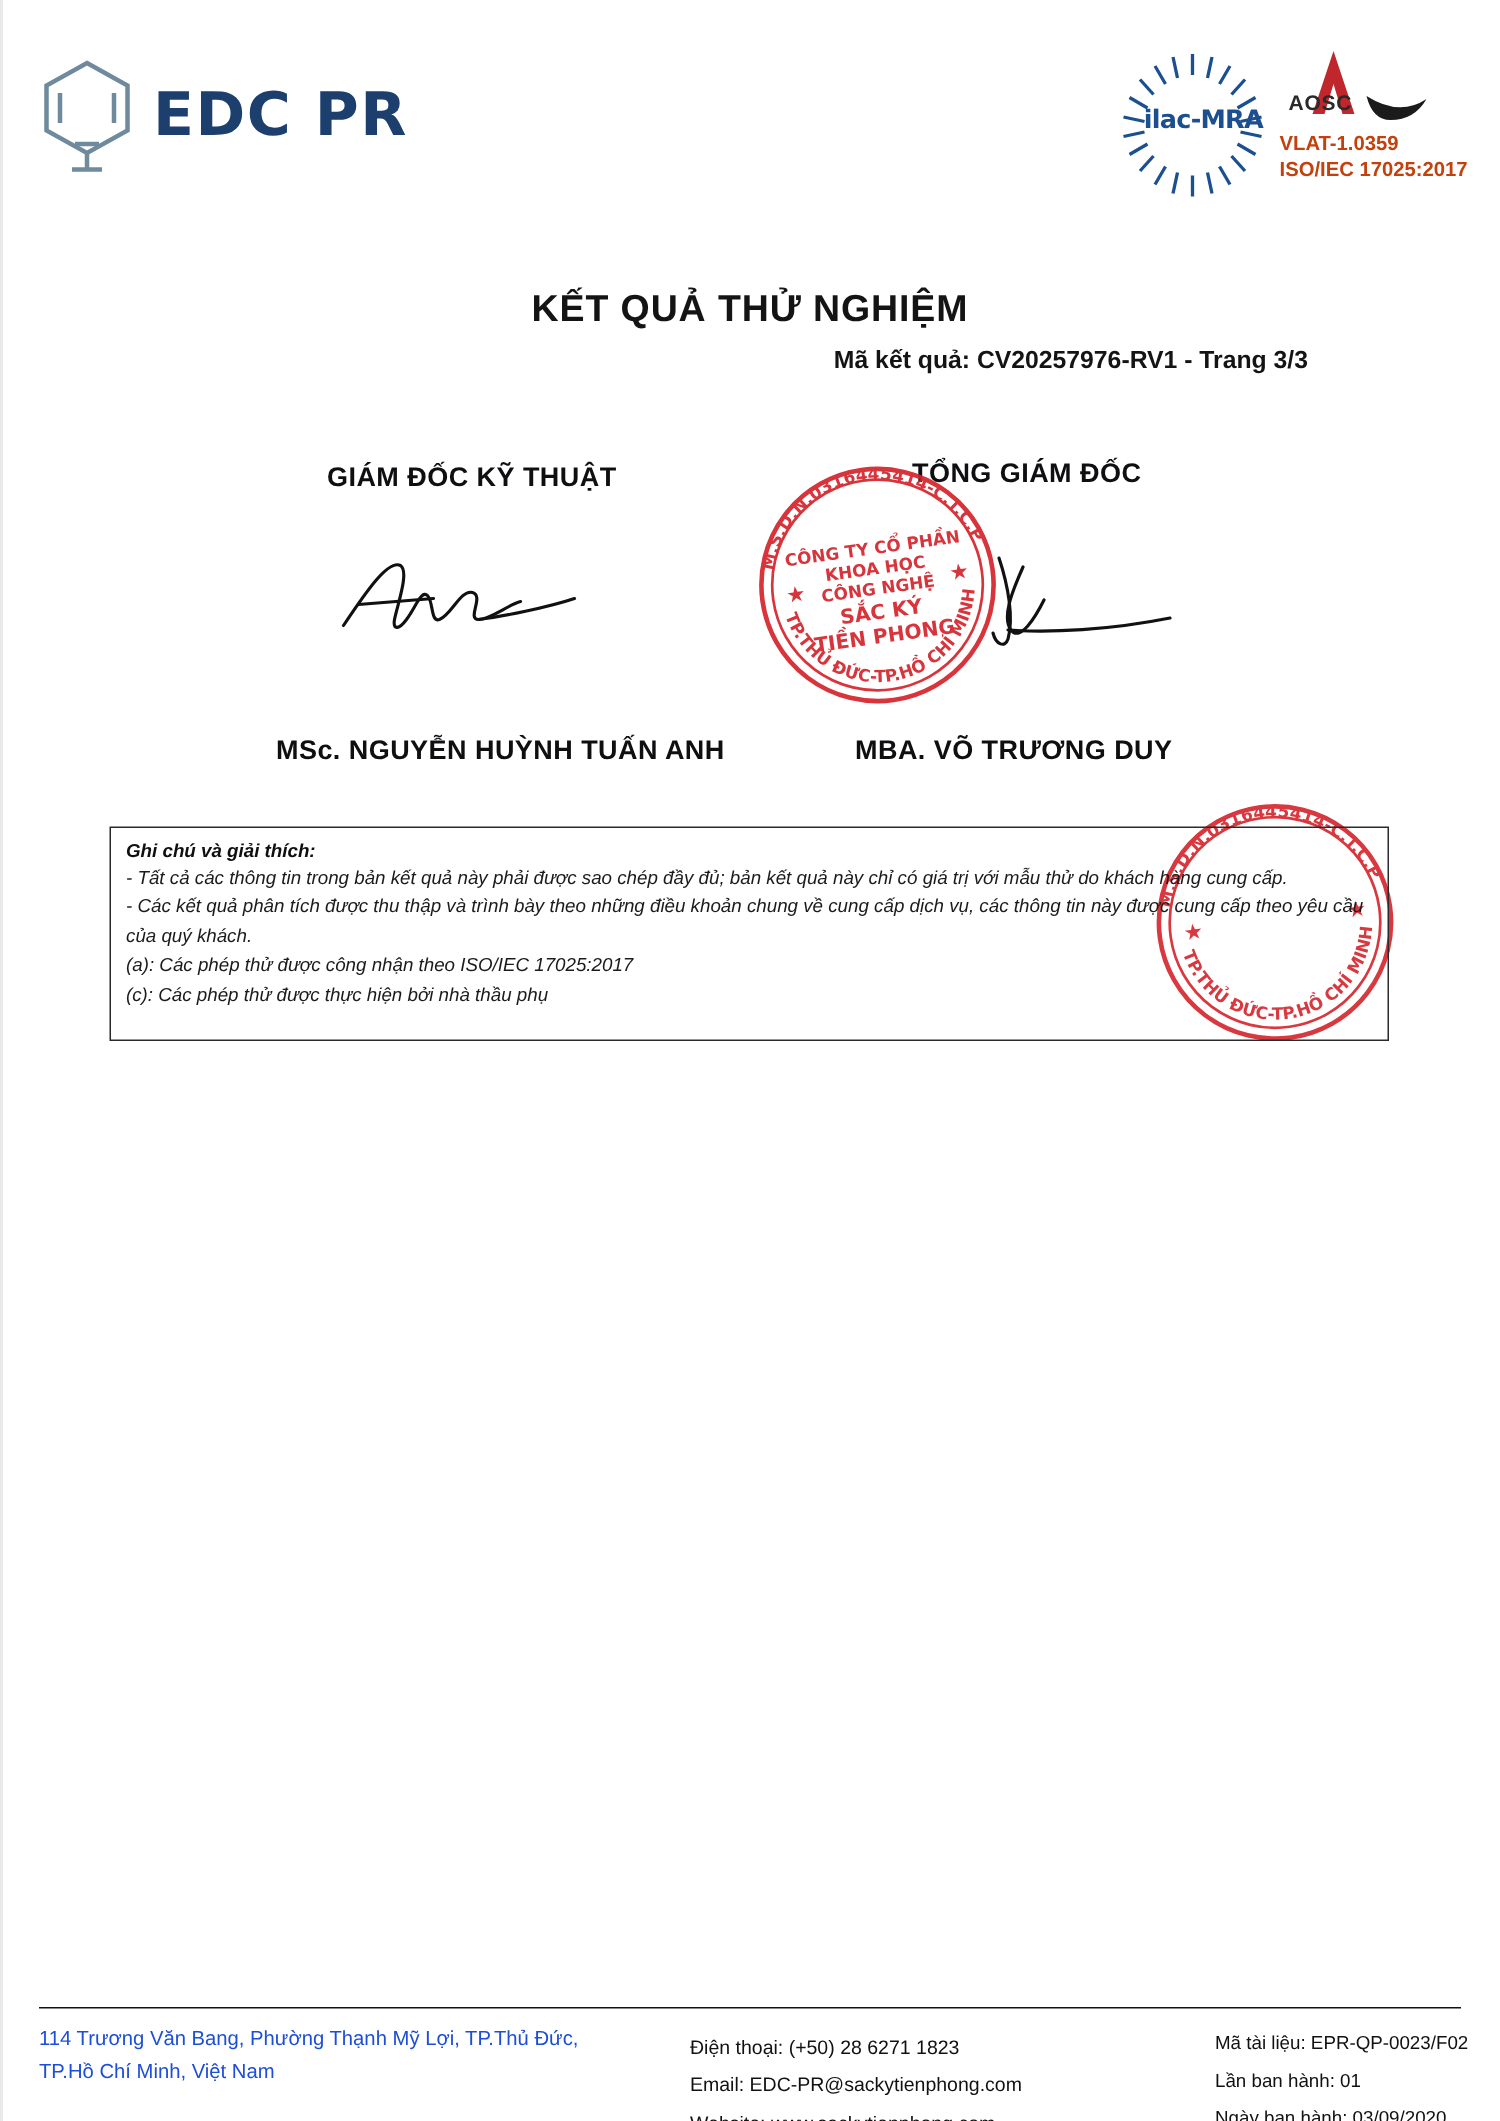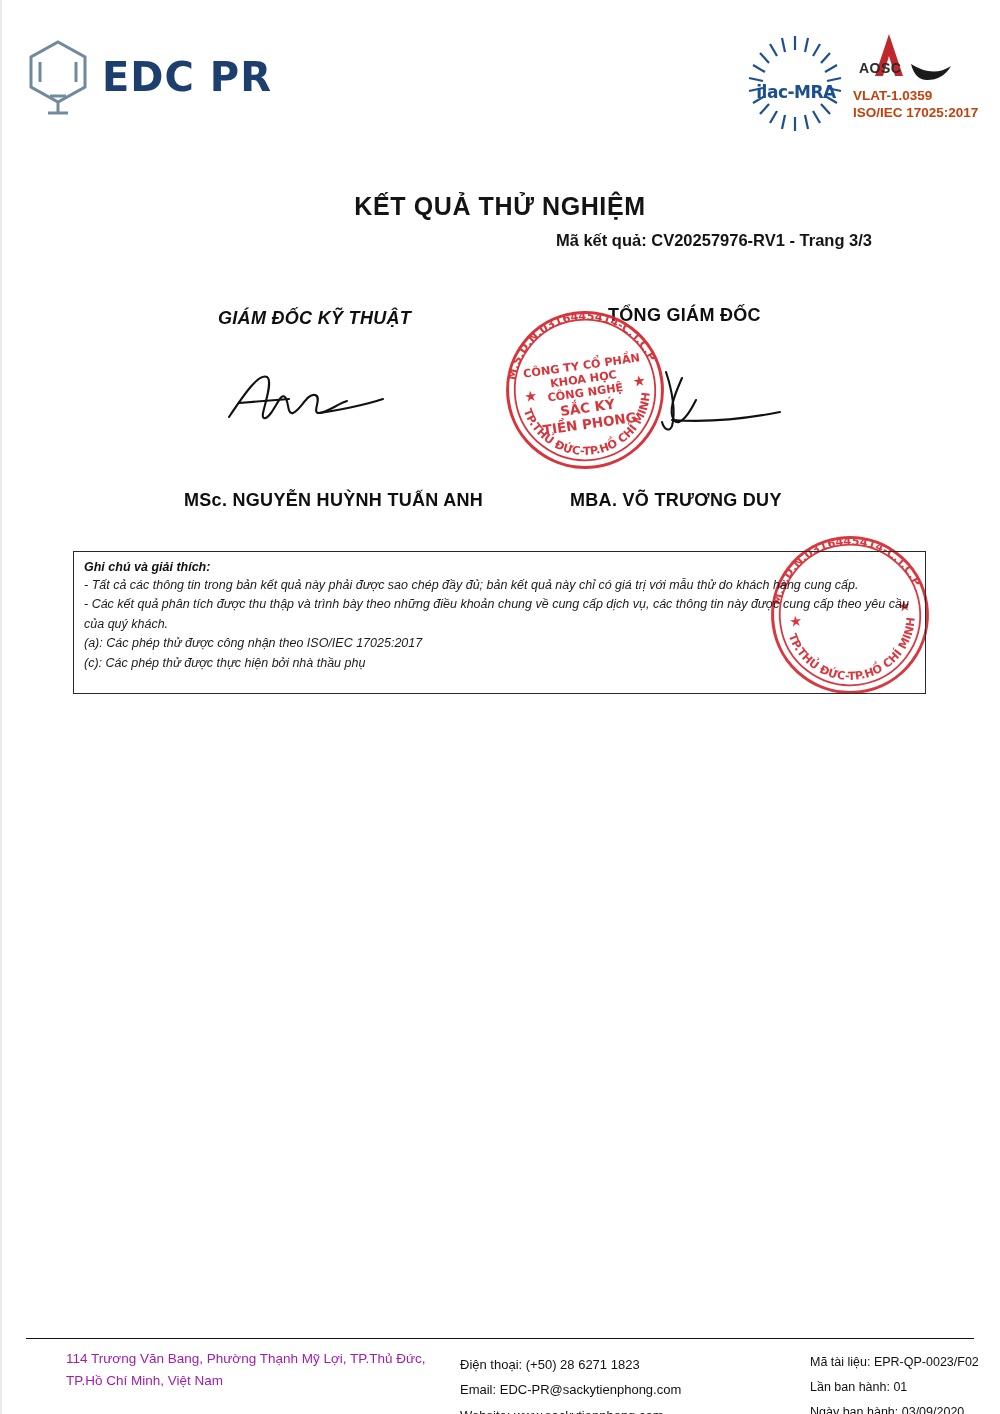--- a/index.html
+++ b/index.html
@@ -53,23 +53,23 @@
     position: absolute;
     left: 0;
     top: 0;
     width: 106px;
     height: 106px;
     border-radius: 50%;
   }
   .ilac-label {
     position: absolute;
     left: 8px;
-    top: 52px;
+    top: 40px;
     width: 92px;
-    text-align: center;
+    text-align: right;
     font-size: 17px;
     font-weight: bold;
     color: #1b4f8f;
     font-family: "DejaVu Sans", sans-serif;
     letter-spacing: -0.5px;
   }
   .aosc-block {
     position: absolute;
     right: 15px;
     top: 30px;
@@ -118,21 +118,20 @@
   }
 
   
   .sig-left-title {
     position: absolute;
     left: 218px;
     top: 308px;
     font-size: 18px;
     font-weight: bold;
     letter-spacing: 0.3px;
-    font-style: italic;
   }
   .sig-right-title {
     position: absolute;
     left: 608px;
     top: 305px;
     font-size: 18px;
     font-weight: bold;
     letter-spacing: 0.3px;
   }
   .sig-left-name {
@@ -219,23 +218,22 @@
   }
   .footer-org {
     font-size: 15px;
     font-weight: bold;
     color: #111;
     letter-spacing: 0.1px;
     margin-bottom: 4px;
   }
   .footer-addr {
     font-size: 13.5px;
-    color: #a21caf;
+    color: #1d4ed8;
     line-height: 1.65;
-    margin-left: 40px;
   }
   .footer-col-mid {
     position: absolute;
     left: 460px;
     top: 1352px;
     width: 320px;
     font-size: 13px;
     color: #111;
     line-height: 1.95;
   }

